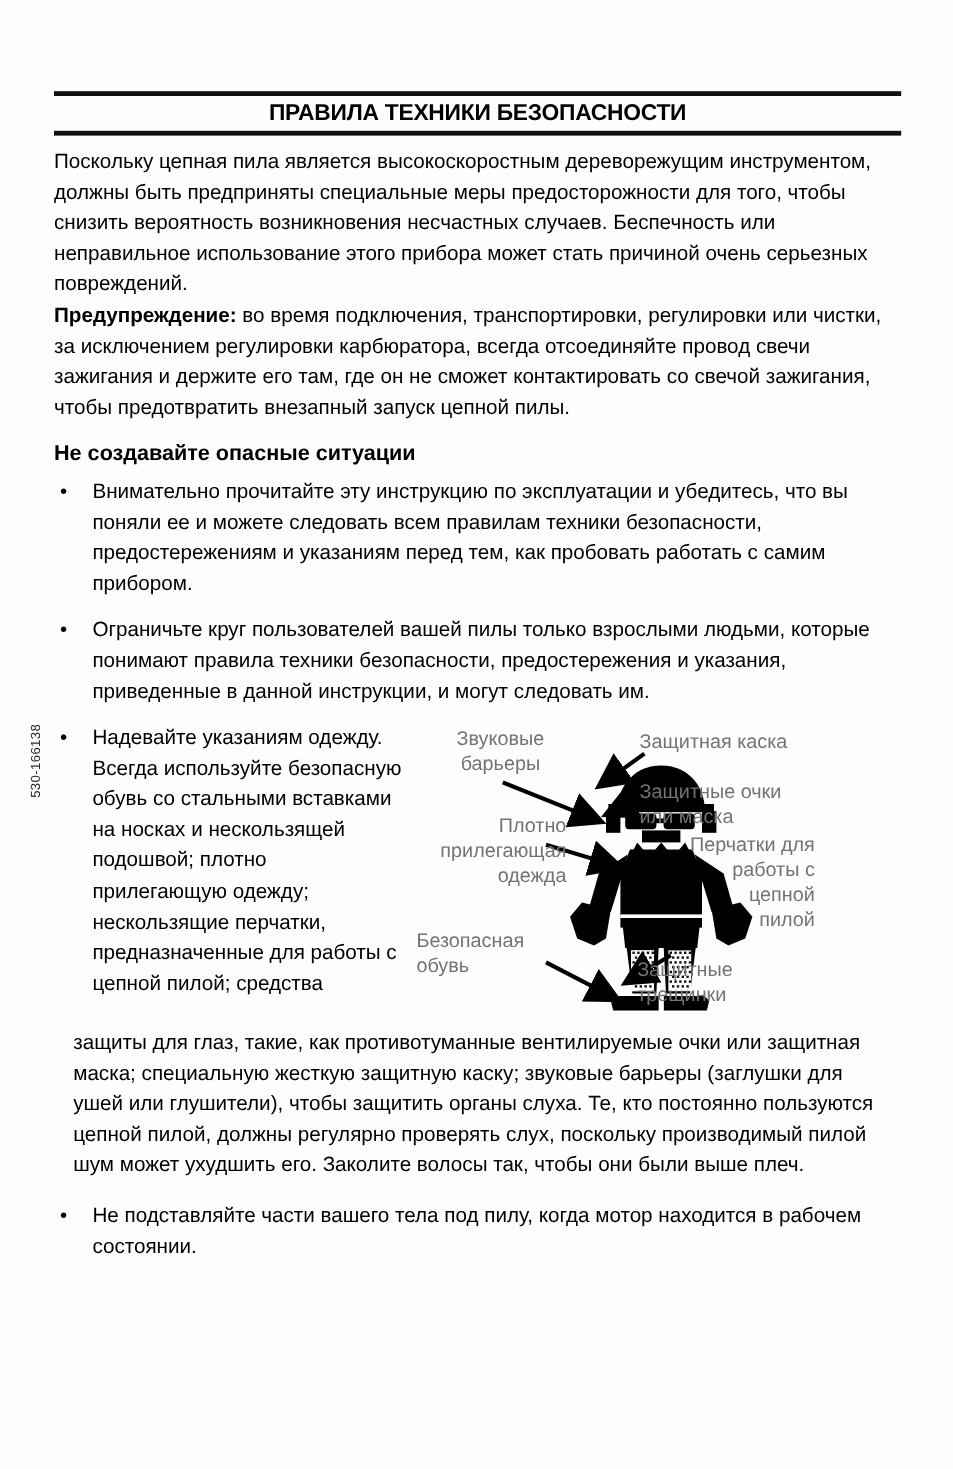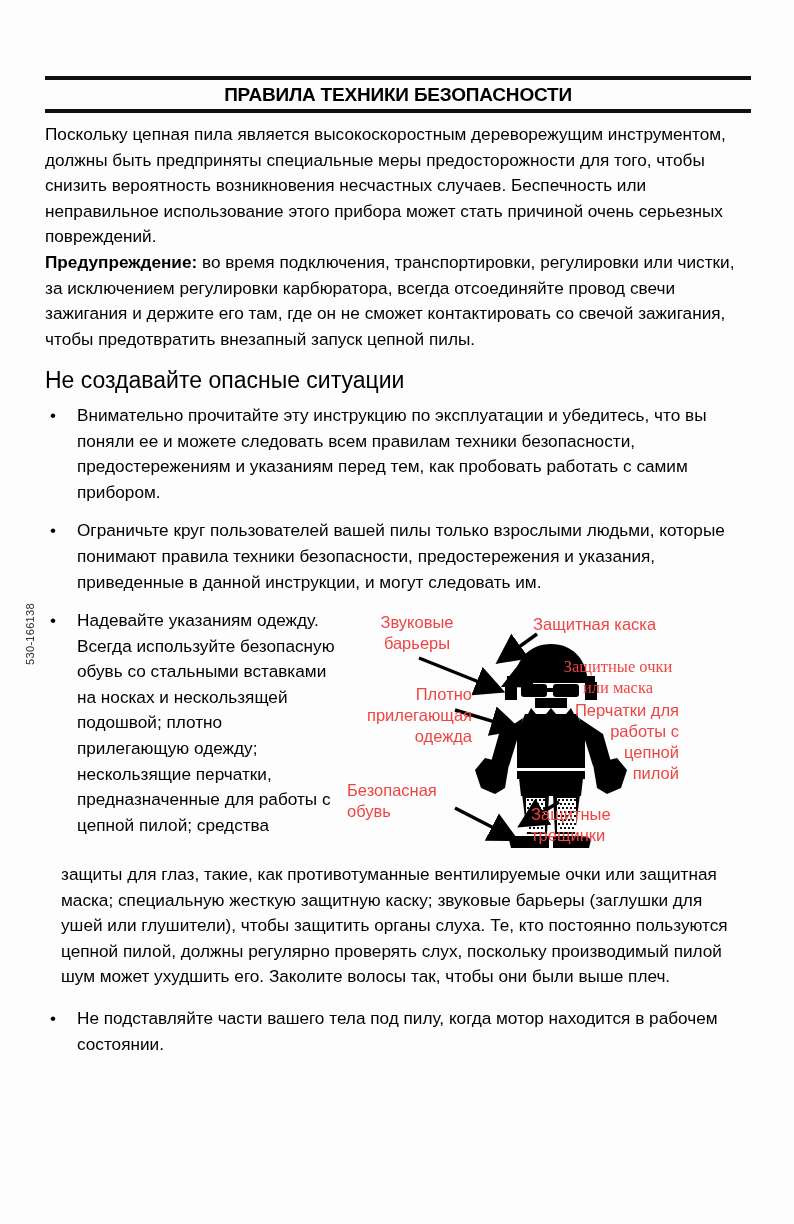--- a/index.html
+++ b/index.html
@@ -76,22 +76,22 @@
   }
 
   .para {
     margin: 0;
   }
   .para + .para { margin-top: 0px; }
 
   .lead-label { font-weight: bold; }
 
   .section-head {
-    font-size: 23px;
-    font-weight: normal;
+    font-size: 18px;
+    font-weight: bold;
     margin: 15px 0 8px 0;
     line-height: 1.2;
   }
 
   
   .bullet {
     position: relative;
     padding-left: 32px;
     margin-bottom: 13px;
   }
@@ -134,26 +134,26 @@
 
   
   .fig {
     position: absolute;
     inset: 0;
   }
   .fig-label {
     position: absolute;
     font-size: 16.5px;
     line-height: 21px;
-    color: #ef4444;
+    color: #737373;
     white-space: pre-line;
   }
   .lbl-sound   { left: 10px;  top: 0px;   width: 120px; text-align: center; }
   .lbl-helmet  { left: 186px; top: 2px;   width: 170px; text-align: left; }
-  .lbl-goggles { left: 186px; top: 44px;  width: 170px; text-align: center; font-family: Liberation Serif, serif; }
+  .lbl-goggles { left: 186px; top: 44px;  width: 170px; text-align: left; }
   .lbl-tight   { left: 0px;   top: 72px;  width: 125px; text-align: right; }
   .lbl-gloves  { left: 212px; top: 88px;  width: 120px; text-align: right; }
   .lbl-boots   { left: 0px;   top: 168px; width: 130px; }
   .lbl-chaps   { left: 184px; top: 192px; width: 140px; text-align: left; }
 
   svg.person { position: absolute; left: 118px; top: 26px; }
   svg.arrows { position: absolute; left: 0; top: 0; }
 </style>
 </head>
 <body>

